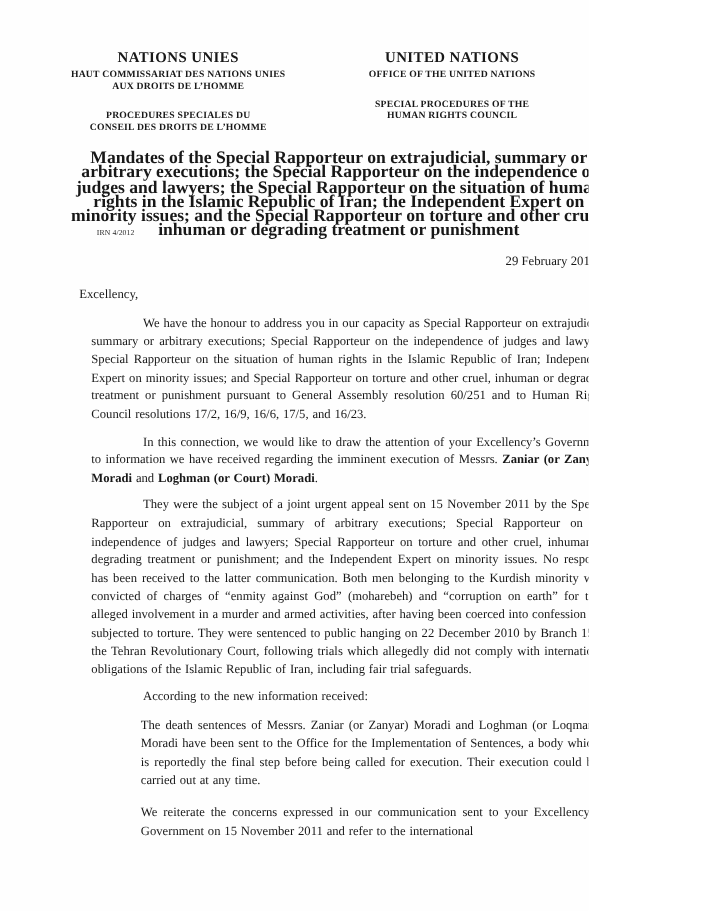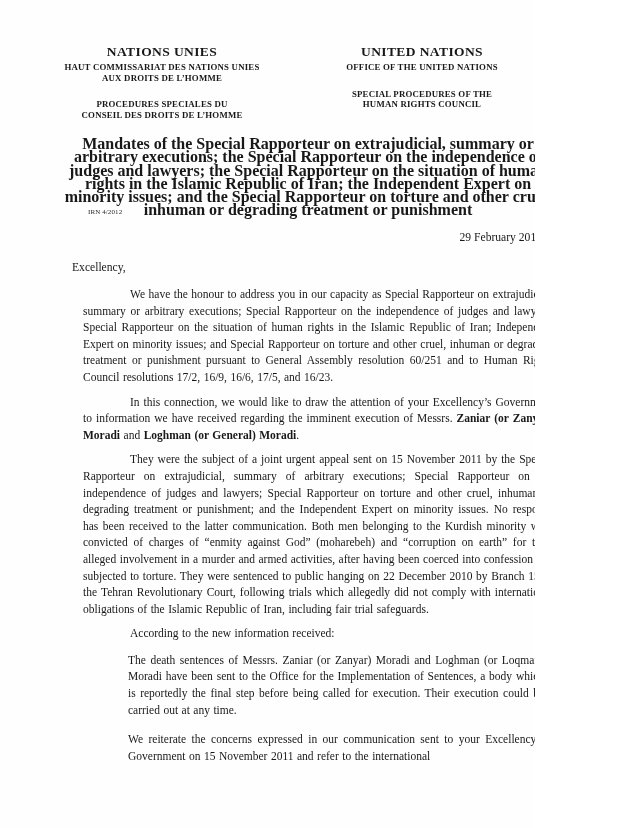--- a/index.html
+++ b/index.html
@@ -11,21 +11,21 @@
     color: #181818;
     font-family: Liberation Serif, serif;
     overflow: hidden;
     padding-left: 19px;
   }
 
   
   .letterhead { position: absolute; top: 44px; left: 0; width: 100%; }
   .lh-col { position: absolute; text-align: center; }
   .lh-col.french { left: 38px; width: 248px; }
-  .lh-col.english { left: 296px; width: 252px; }
+  .lh-col.english { left: 285px; width: 252px; }
   .lh-title { font-size: 13.5px; font-weight: bold; letter-spacing: 0.4px; margin-bottom: 2px; }
   .lh-sub { font-size: 8.8px; font-weight: bold; line-height: 10.5px; letter-spacing: 0.2px; }
   .lh-gap { height: 16px; }
 
   
   .mandates {
     position: absolute; top: 137px; left: 55px; width: 506px;
     text-align: center; font-weight: bold;
     font-size: 16px; line-height: 13.3px;
   }
@@ -84,20 +84,20 @@
   <div class="reference">
     <div>IRN 4/2012</div>
   </div>
 
   <div class="date">29 February 2012</div>
 
   <div class="salutation">Excellency,</div>
 
   <div class="body-block">
     <p class="para indent">We have the honour to address you in our capacity as Special Rapporteur on extrajudicial, summary or arbitrary executions; Special Rapporteur on the independence of judges and lawyers; Special Rapporteur on the situation of human rights in the Islamic Republic of Iran; Independent Expert on minority issues; and Special Rapporteur on torture and other cruel, inhuman or degrading treatment or punishment pursuant to General Assembly resolution 60/251 and to Human Rights Council resolutions 17/2, 16/9, 16/6, 17/5, and 16/23.</p>
-    <p class="para indent"><span>In this connection, we would like to draw the attention of your Excellency’s Government to information we have received regarding the imminent execution of Messrs. </span><b>Zaniar (or Zanyar) Moradi</b><span> and </span><b>Loghman (or General) Moradi</b><span>.</span></p>
+    <p class="para indent"><span>In this connection, we would like to draw the attention of your Excellency’s Government to information we have received regarding the imminent execution of Messrs. </span><b>Zaniar (or Zanyar) Moradi</b><span> and </span><b>Loghman (or Court) Moradi</b><span>.</span></p>
     <p class="para indent">They were the subject of a joint urgent appeal sent on 15 November 2011 by the Special Rapporteur on extrajudicial, summary of arbitrary executions; Special Rapporteur on the independence of judges and lawyers; Special Rapporteur on torture and other cruel, inhuman or degrading treatment or punishment; and the Independent Expert on minority issues. No response has been received to the latter communication. Both men belonging to the Kurdish minority were convicted of charges of “enmity against God” (moharebeh) and “corruption on earth” for their alleged involvement in a murder and armed activities, after having been coerced into confession and subjected to torture. They were sentenced to public hanging on 22 December 2010 by Branch 15 of the Tehran Revolutionary Court, following trials which allegedly did not comply with international obligations of the Islamic Republic of Iran, including fair trial safeguards.</p>
     <p class="para indent according">According to the new information received:</p>
     <p class="para quoted">The death sentences of Messrs. Zaniar (or Zanyar) Moradi and Loghman (or Loqman) Moradi have been sent to the Office for the Implementation of Sentences, a body which is reportedly the final step before being called for execution. Their execution could be carried out at any time.</p>
     <p class="para quoted">We reiterate the concerns expressed in our communication sent to your Excellency’s Government on 15 November 2011 and refer to the international</p>
   </div>
 
 </div>
 
 </body></html>

